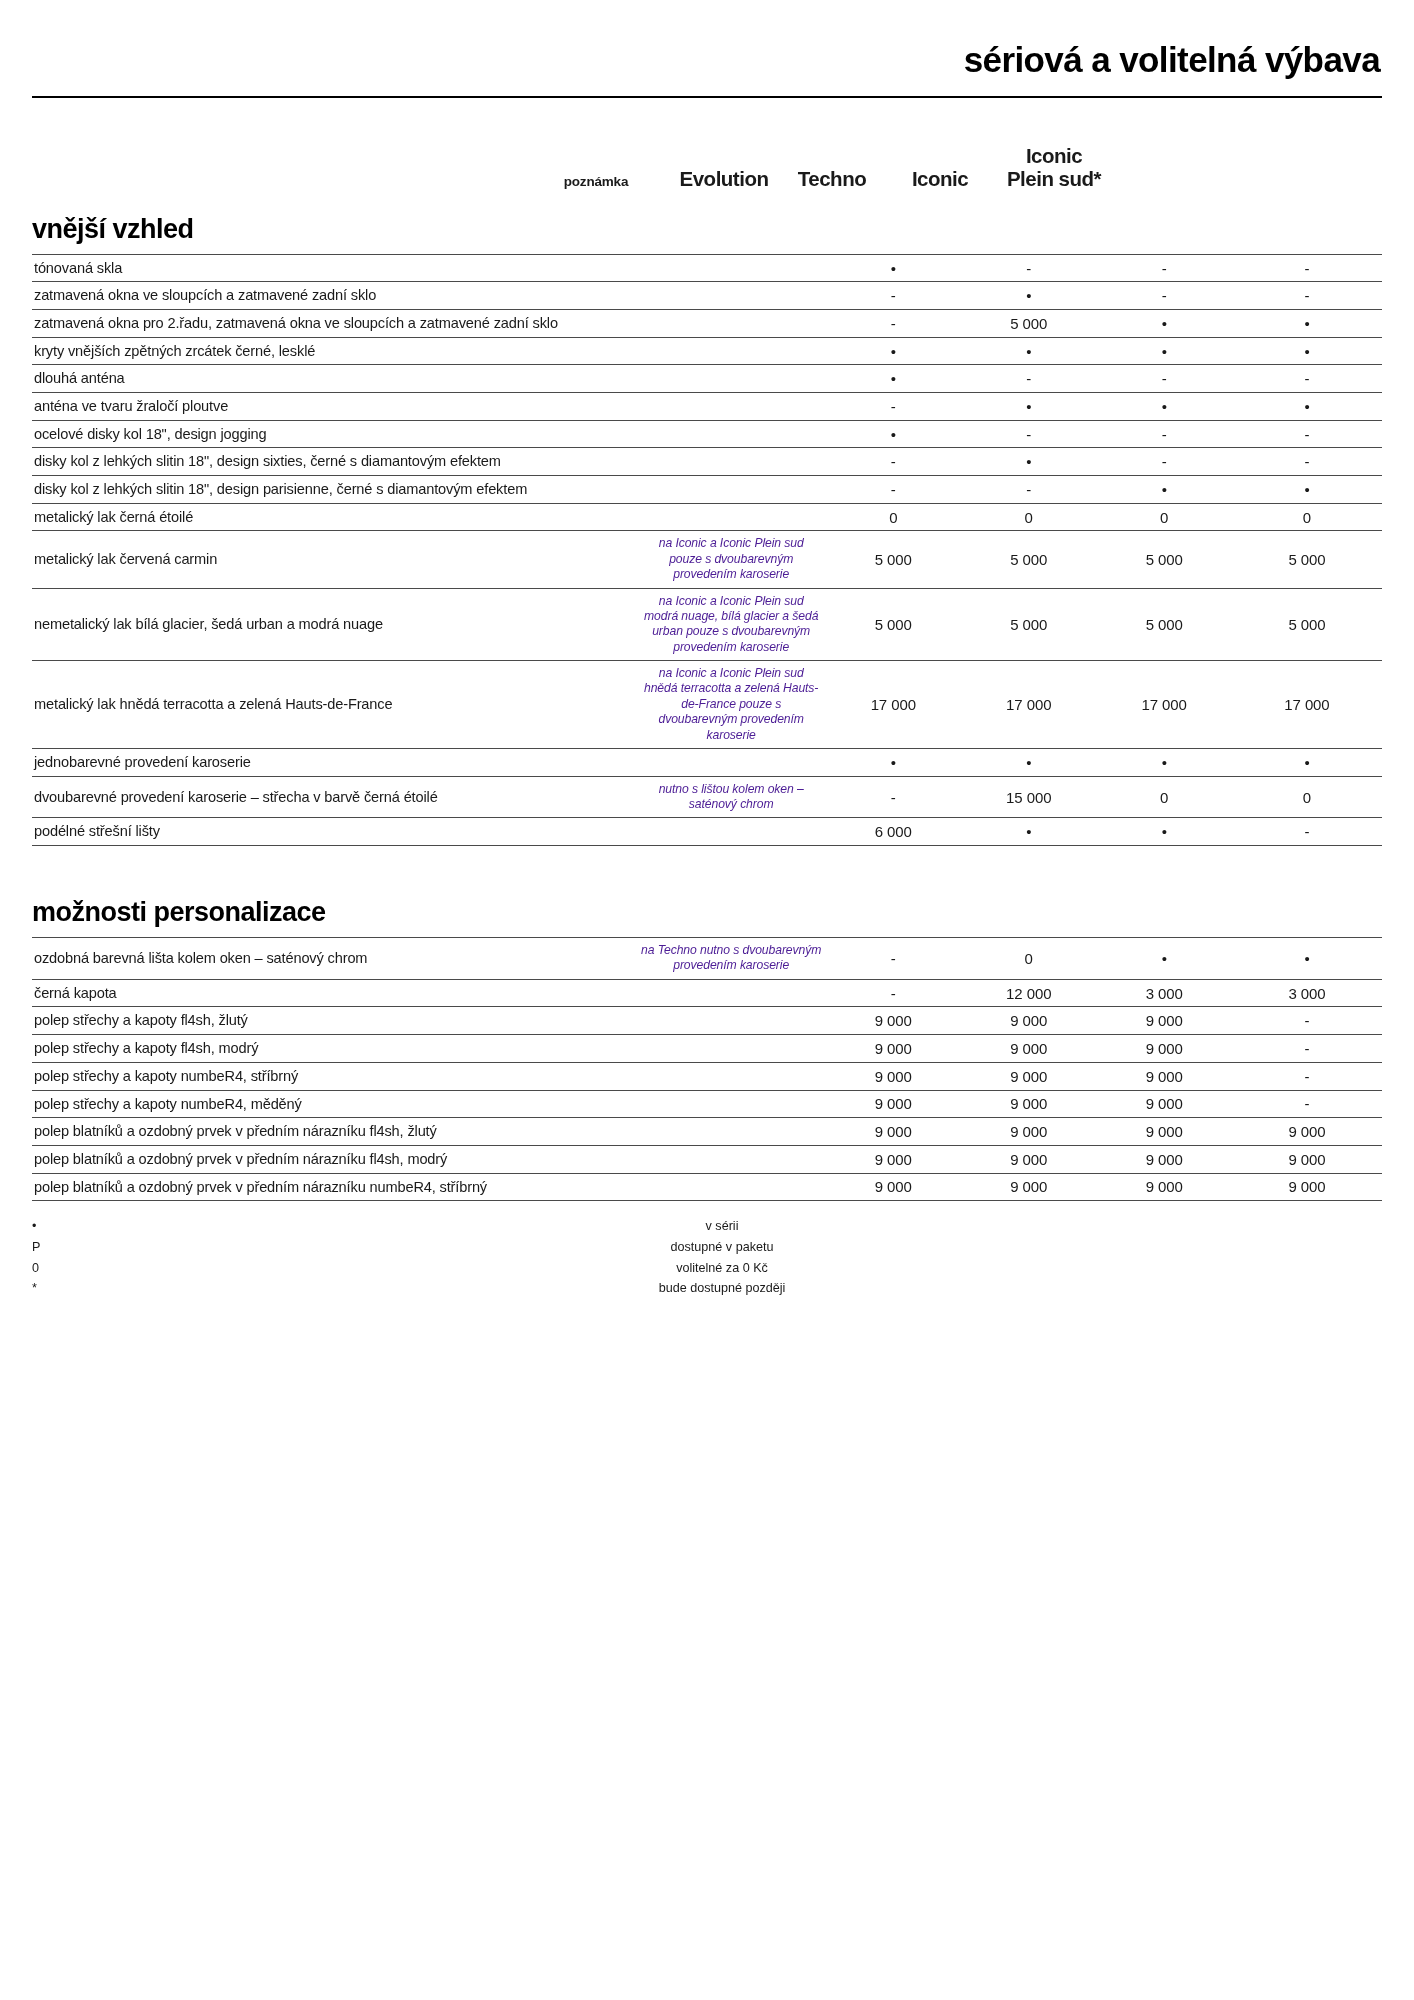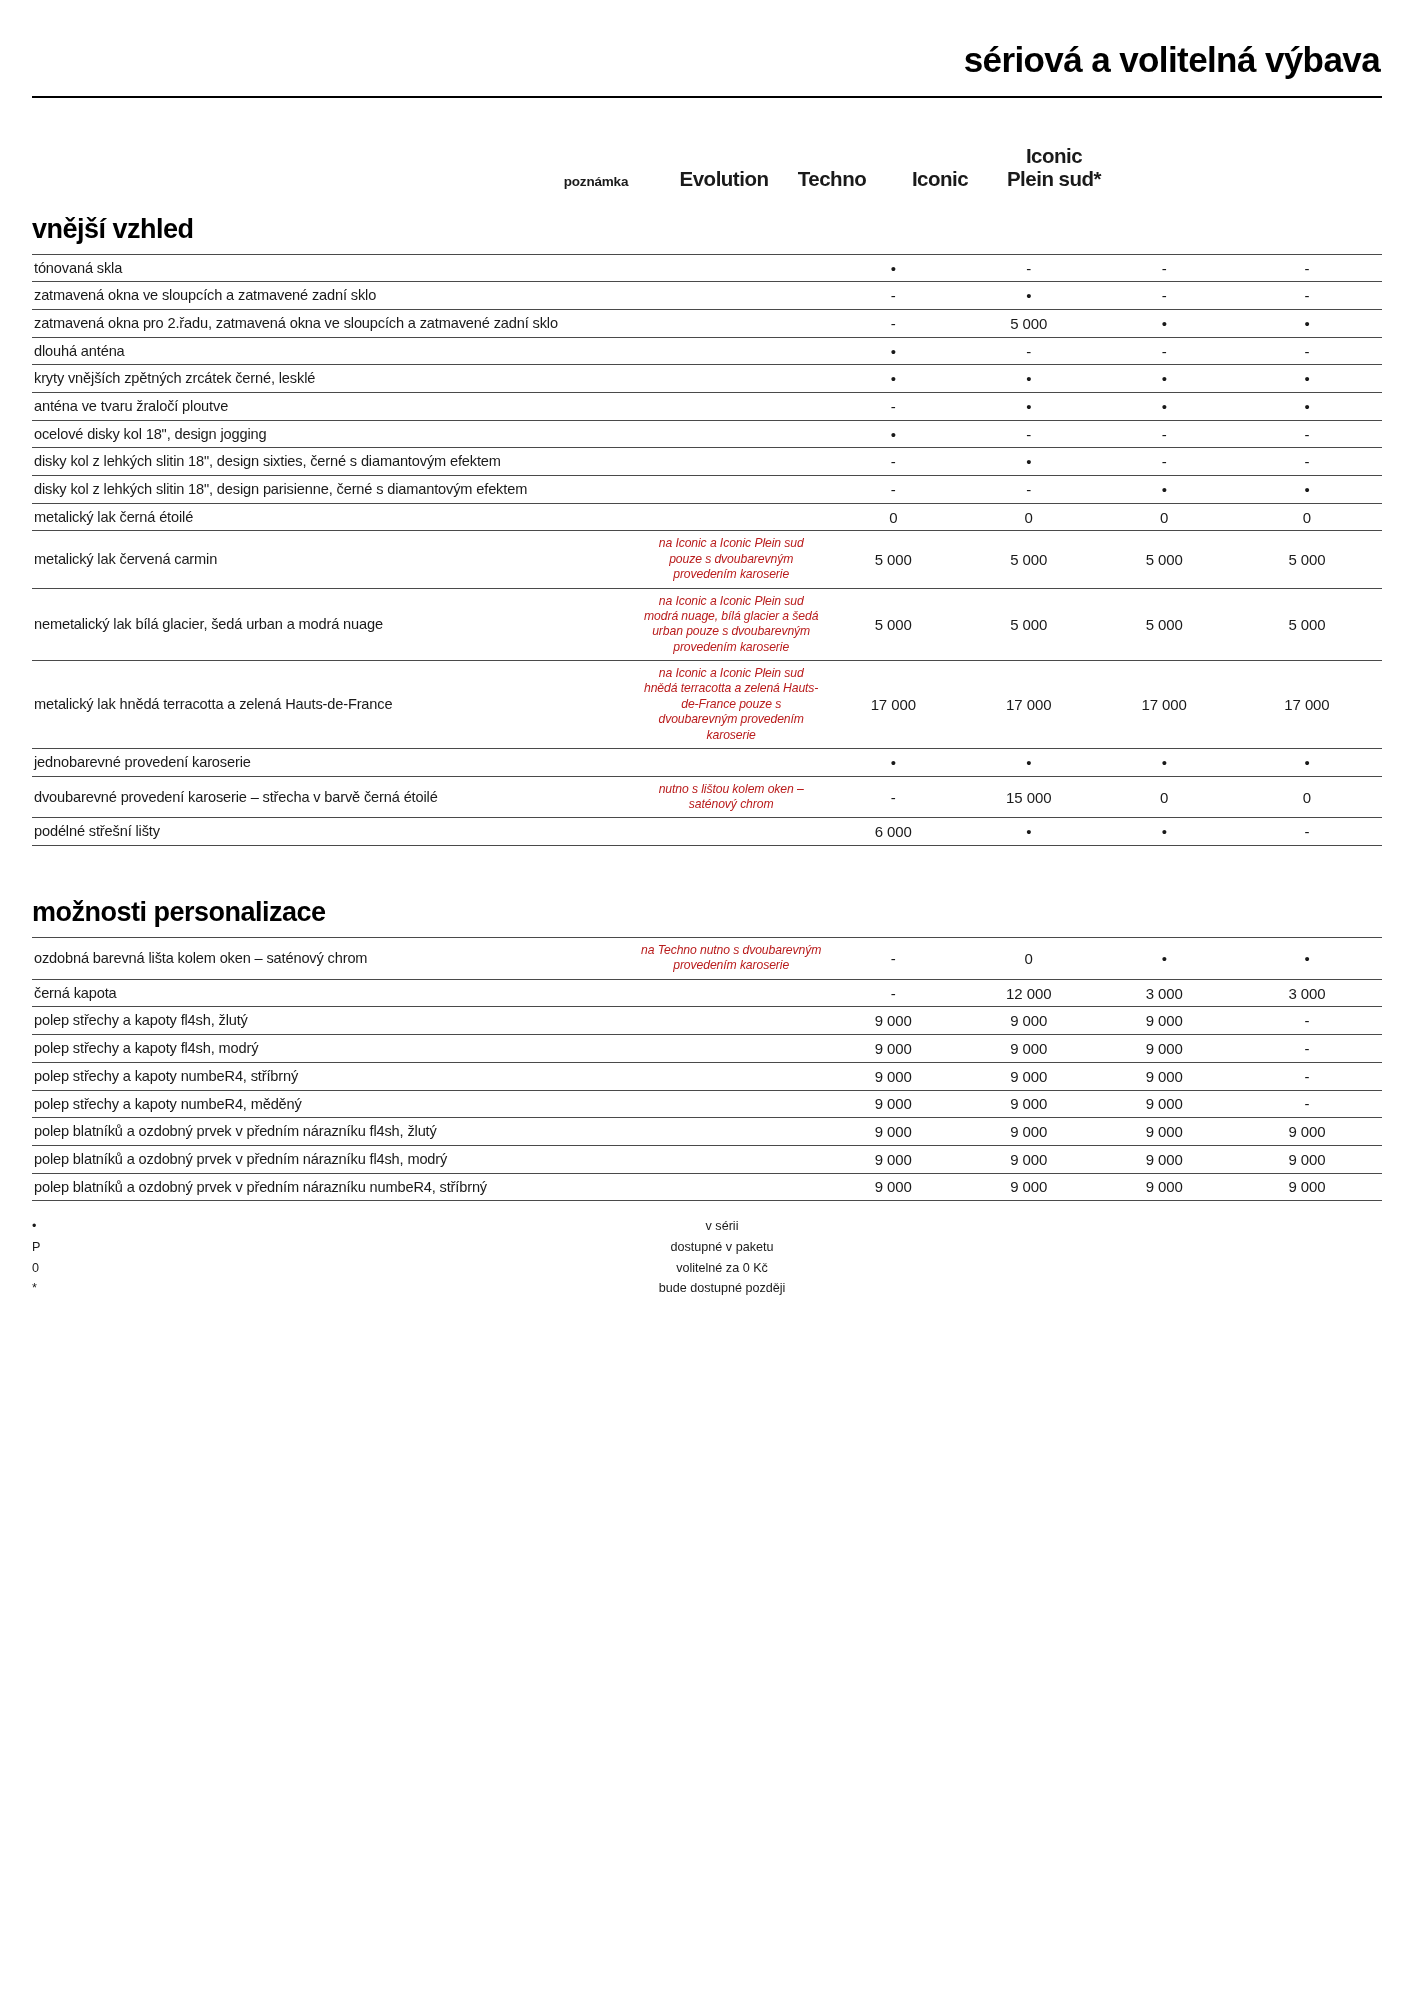--- a/index.html
+++ b/index.html
@@ -99,21 +99,21 @@
   }
   td.note {
     width: 148px;
     font-size: 12.2px;
     font-style: italic;
     line-height: 1.26;
     text-align: center;
     padding: 5px 4px;
     vertical-align: middle;
     letter-spacing: -0.1px;
-    color: #b91c1c;
+    color: #4c1d95;
   }
   td.val {
     width: 108px;
     font-size: 15px;
     text-align: center;
     vertical-align: middle;
     padding: 4px 2px;
     letter-spacing: -0.1px;
     white-space: nowrap;
   }
@@ -182,34 +182,34 @@
         </tr>
         <tr>
           <td class="feat">zatmavená okna pro 2.řadu, zatmavená okna ve sloupcích a zatmavené zadní sklo</td>
           <td class="note"></td>
           <td class="val">-</td>
           <td class="val">5 000</td>
           <td class="val dot">•</td>
           <td class="val wide dot">•</td>
         </tr>
         <tr>
+          <td class="feat">kryty vnějších zpětných zrcátek černé, lesklé</td>
+          <td class="note"></td>
+          <td class="val dot">•</td>
+          <td class="val dot">•</td>
+          <td class="val dot">•</td>
+          <td class="val wide dot">•</td>
+        </tr>
+        <tr>
           <td class="feat">dlouhá anténa</td>
           <td class="note"></td>
           <td class="val dot">•</td>
           <td class="val">-</td>
           <td class="val">-</td>
           <td class="val wide">-</td>
-        </tr>
-        <tr>
-          <td class="feat">kryty vnějších zpětných zrcátek černé, lesklé</td>
-          <td class="note"></td>
-          <td class="val dot">•</td>
-          <td class="val dot">•</td>
-          <td class="val dot">•</td>
-          <td class="val wide dot">•</td>
         </tr>
         <tr>
           <td class="feat">anténa ve tvaru žraločí ploutve</td>
           <td class="note"></td>
           <td class="val">-</td>
           <td class="val dot">•</td>
           <td class="val dot">•</td>
           <td class="val wide dot">•</td>
         </tr>
         <tr>

